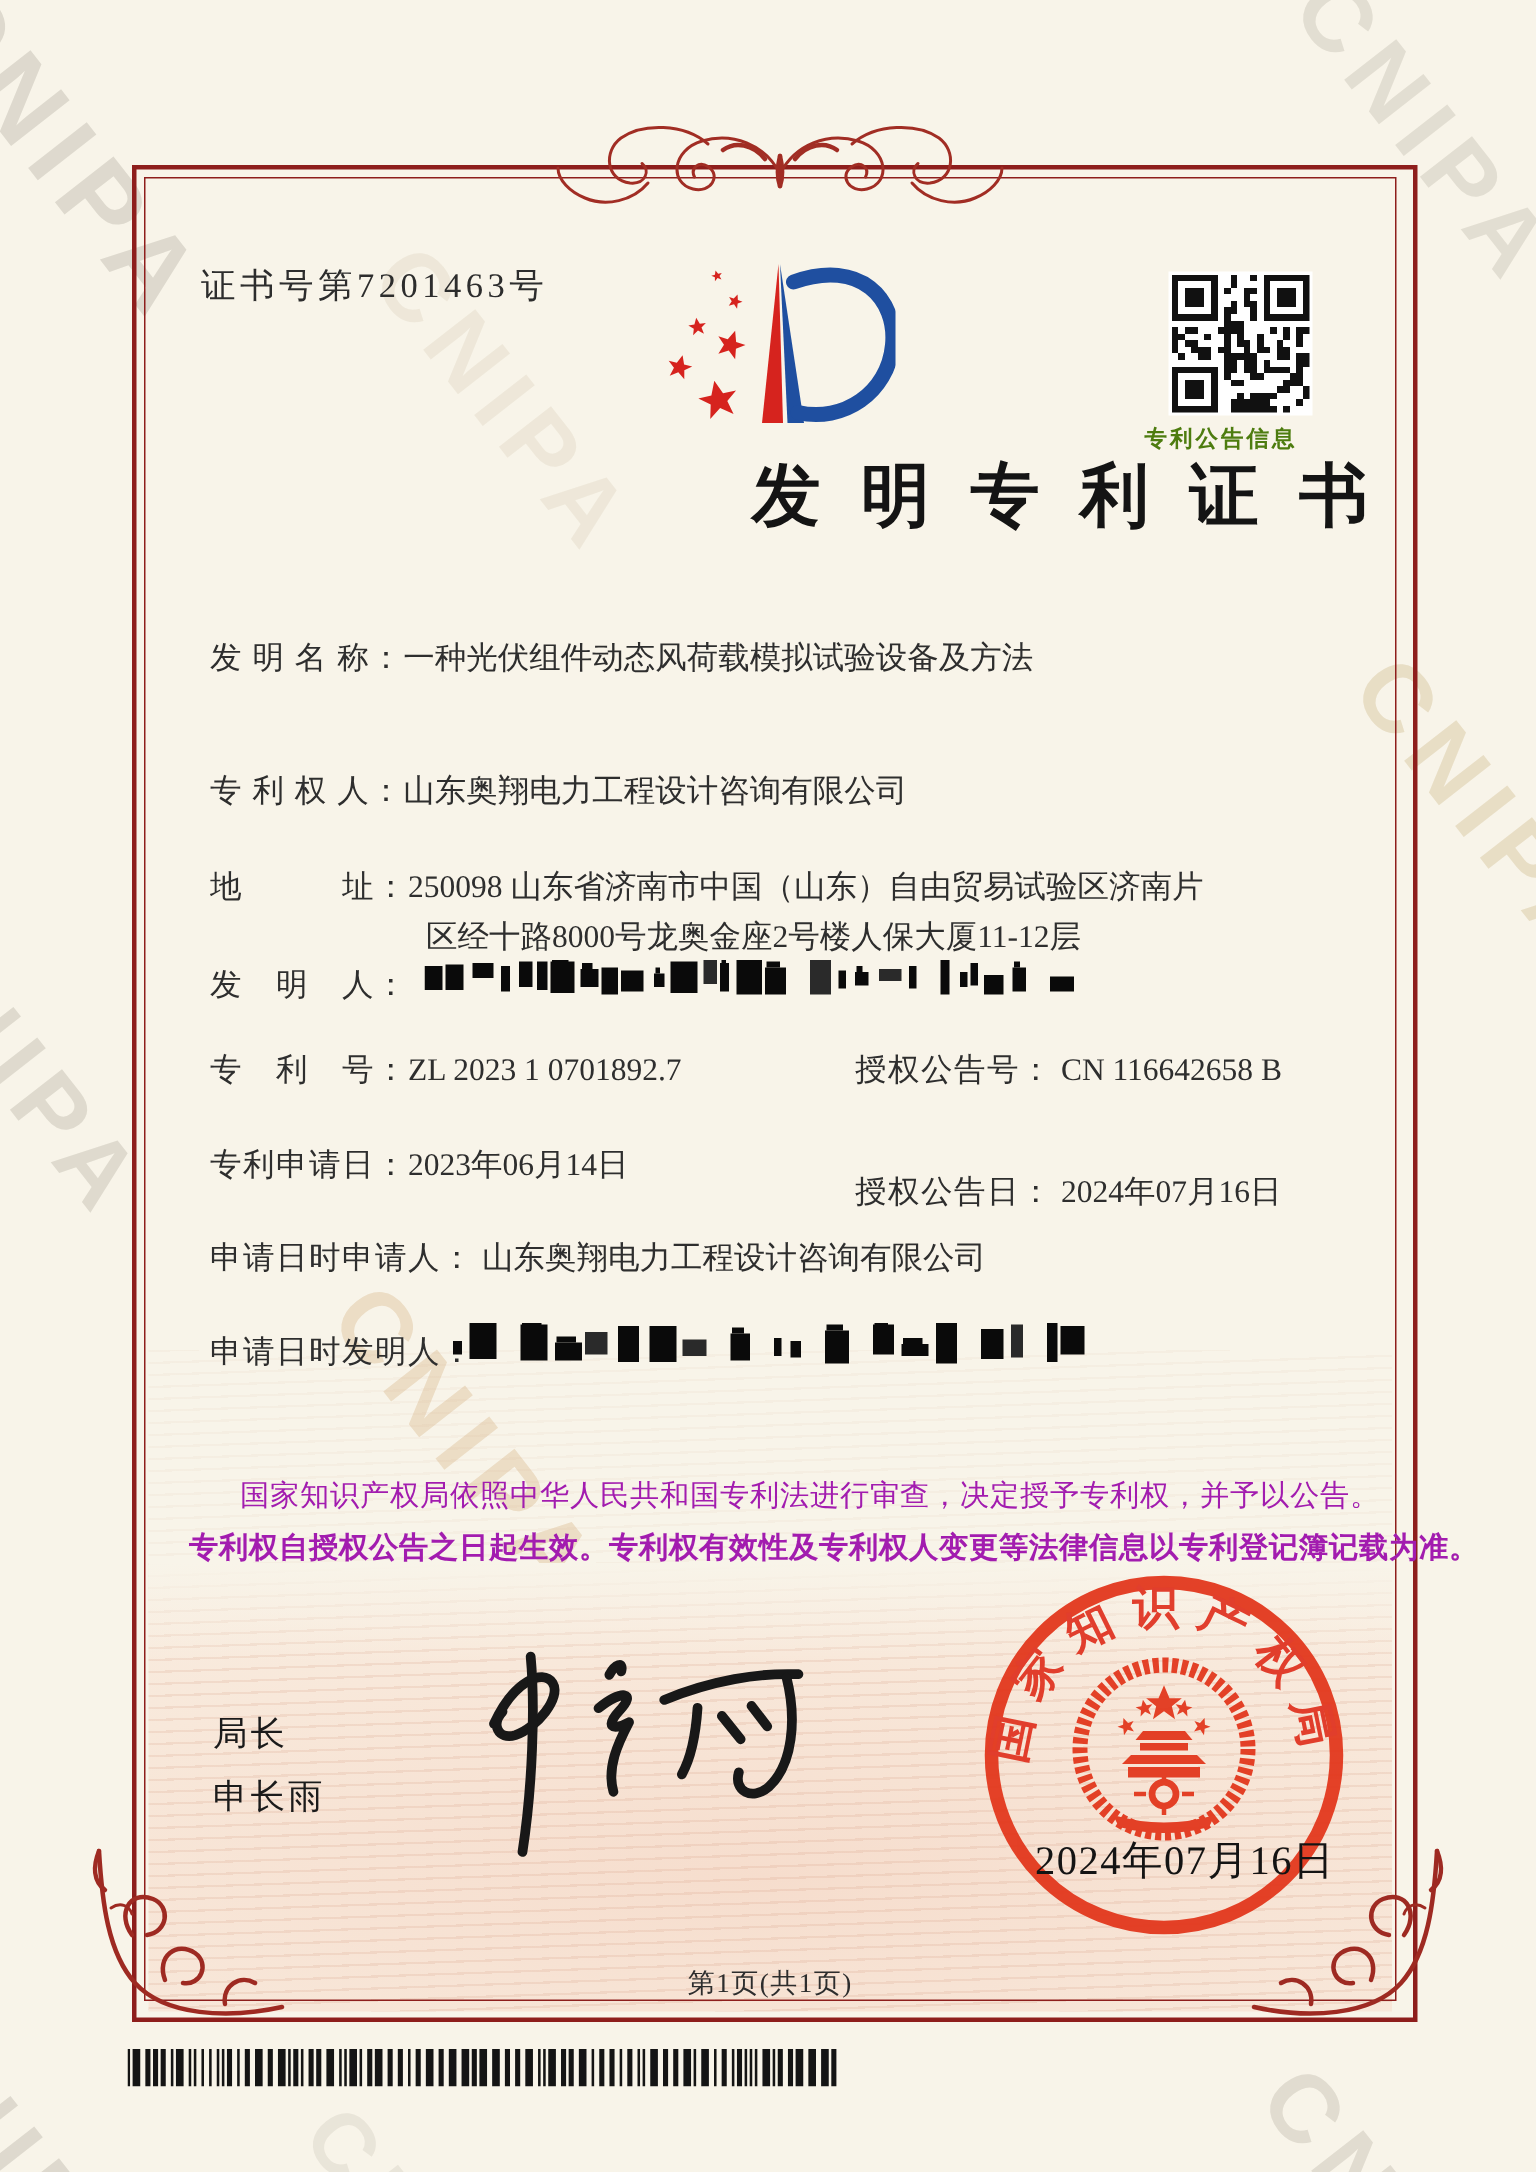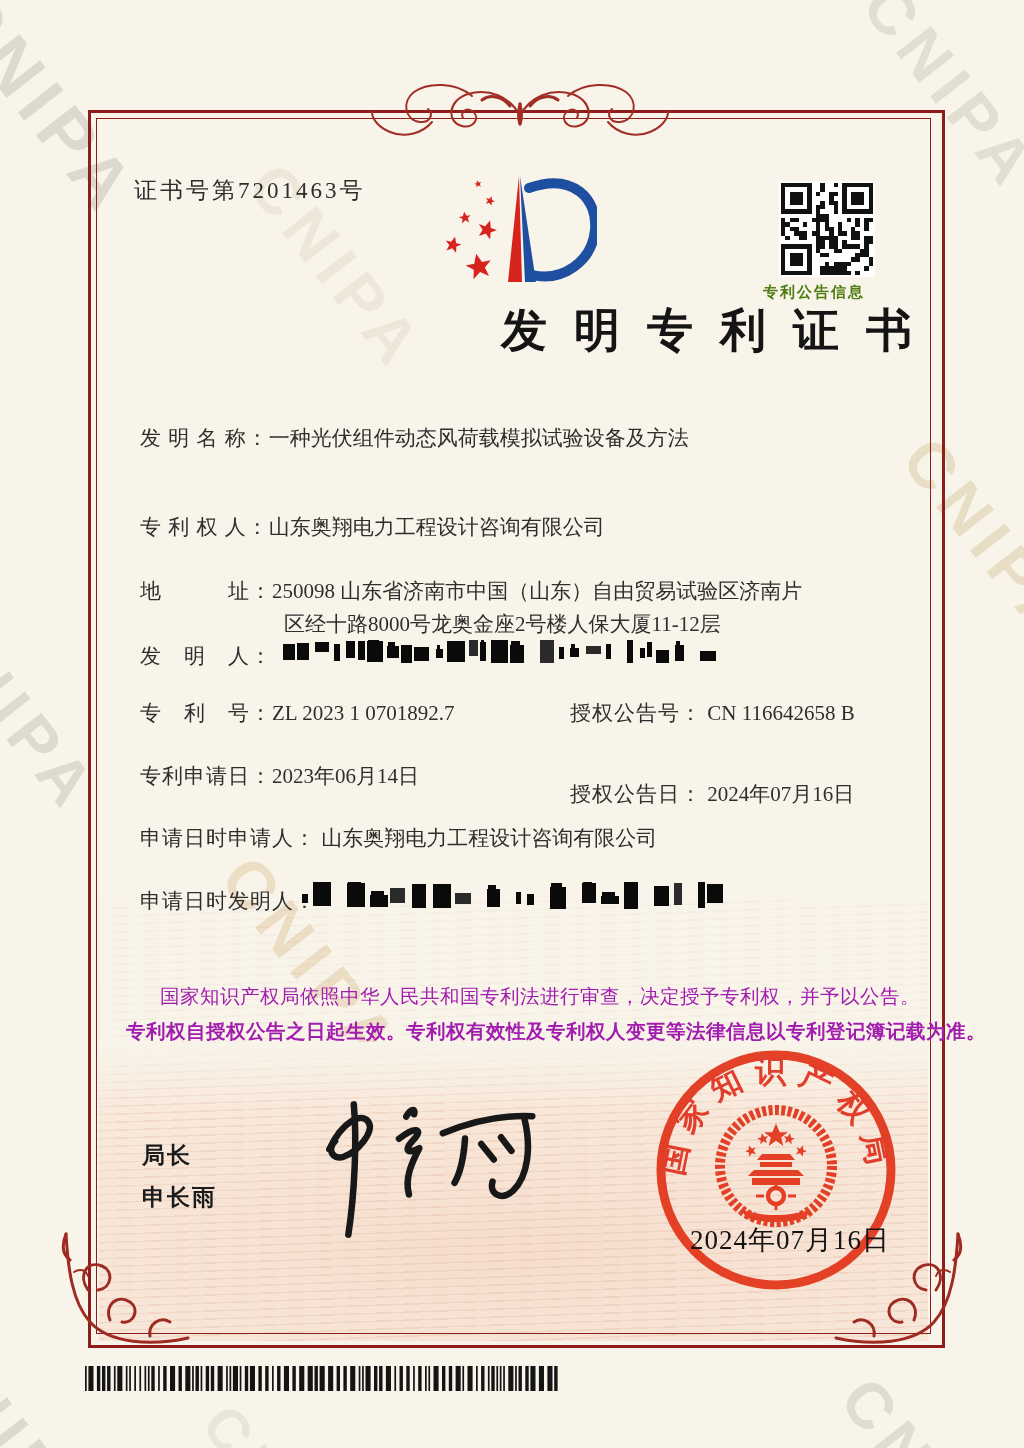--- a/index.html
+++ b/index.html
@@ -28,21 +28,21 @@
   .title{position:absolute;left:88px;top:300px;width:851px;text-align:right;font-size:46px;font-weight:bold;
          color:#141414;letter-spacing:27px;text-indent:27px;}
   
   .field{position:absolute;font-size:21px;white-space:nowrap;color:#2e2e2e;}
   .field .lab{letter-spacing:1px;}
   .redact{position:absolute;}
   
   .stmt{position:absolute;font-size:19.5px;color:#a21caf;white-space:nowrap;letter-spacing:0.5px;}
   
   .signer{position:absolute;left:142px;font-family:"Liberation Sans","DejaVu Sans",sans-serif;
-          font-weight:bold;font-size:23px;color:#1b1b1b;letter-spacing:2px;}
+          font-weight:normal;font-size:23px;color:#1b1b1b;letter-spacing:2px;}
   .sig{position:absolute;left:298px;top:1092px;}
   
   .seal{position:absolute;left:652px;top:1046px;}
   .sealdate{position:absolute;left:690px;top:1222px;font-size:27px;color:#141414;letter-spacing:1px;}
   
   .pageinfo{position:absolute;left:88px;top:1310px;width:851px;text-align:center;font-size:18px;color:#2d2d2d;letter-spacing:1px;}
   .barcode{position:absolute;left:85px;top:1366px;}
   .orn{position:absolute;pointer-events:none;}
 </style>
 </head>
@@ -397,20 +397,21 @@
             <line x1="12" y1="30" x2="20" y2="30"></line>
           <line x1="0" y1="20" x2="0" y2="16"></line>
             <line x1="0" y1="40" x2="0" y2="44"></line>
         </g>
         <path d="M-34,44 Q0,54 34,44 L30,52 Q0,60 -30,52 Z"></path>
       </g>
     </g>
   </svg>
   <div class="sealdate">2024年07月16日</div>
 
+  <div class="pageinfo">第1页(共1页)</div>
   <svg class="barcode" id="barcodesvg" width="478" height="25">
       <rect x="0" y="0" width="1.7" height="25" fill="#141414"></rect>
       <rect x="3.4" y="0" width="5.1" height="25" fill="#141414"></rect>
       <rect x="11.9" y="0" width="3.4" height="25" fill="#141414"></rect>
       <rect x="17" y="0" width="3.4" height="25" fill="#141414"></rect>
       <rect x="22.1" y="0" width="3.4" height="25" fill="#141414"></rect>
       <rect x="28.900000000000002" y="0" width="1.7" height="25" fill="#141414"></rect>
       <rect x="32.300000000000004" y="0" width="5.1" height="25" fill="#141414"></rect>
       <rect x="40.800000000000004" y="0" width="1.7" height="25" fill="#141414"></rect>
       <rect x="44.2" y="0" width="1.7" height="25" fill="#141414"></rect>

